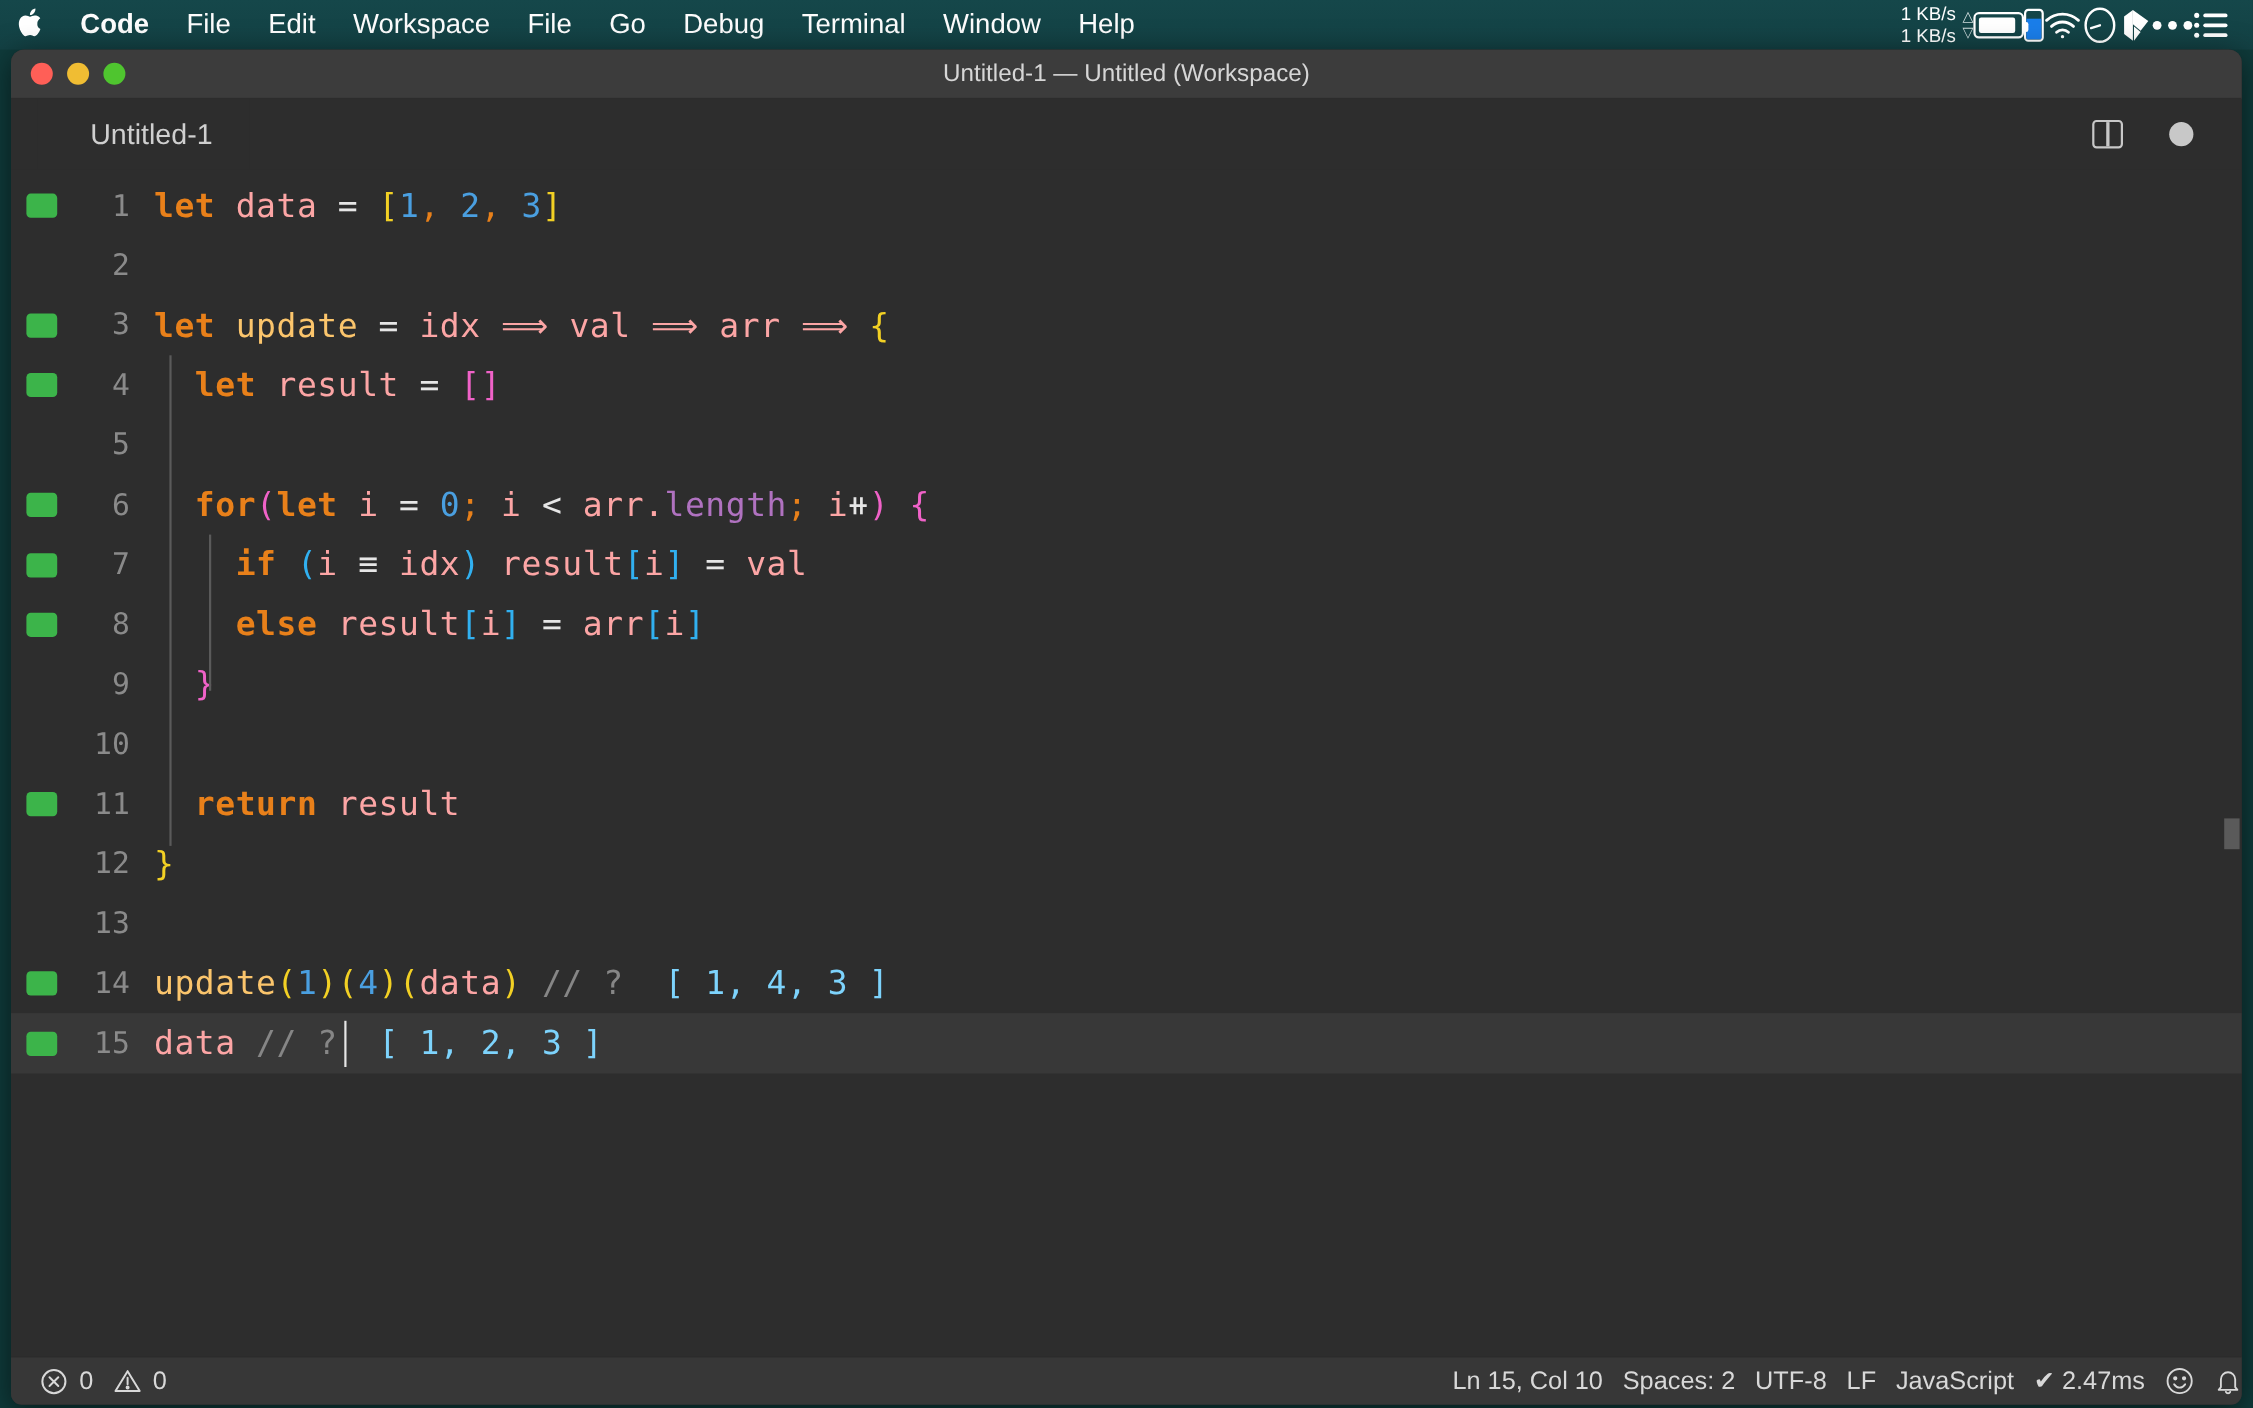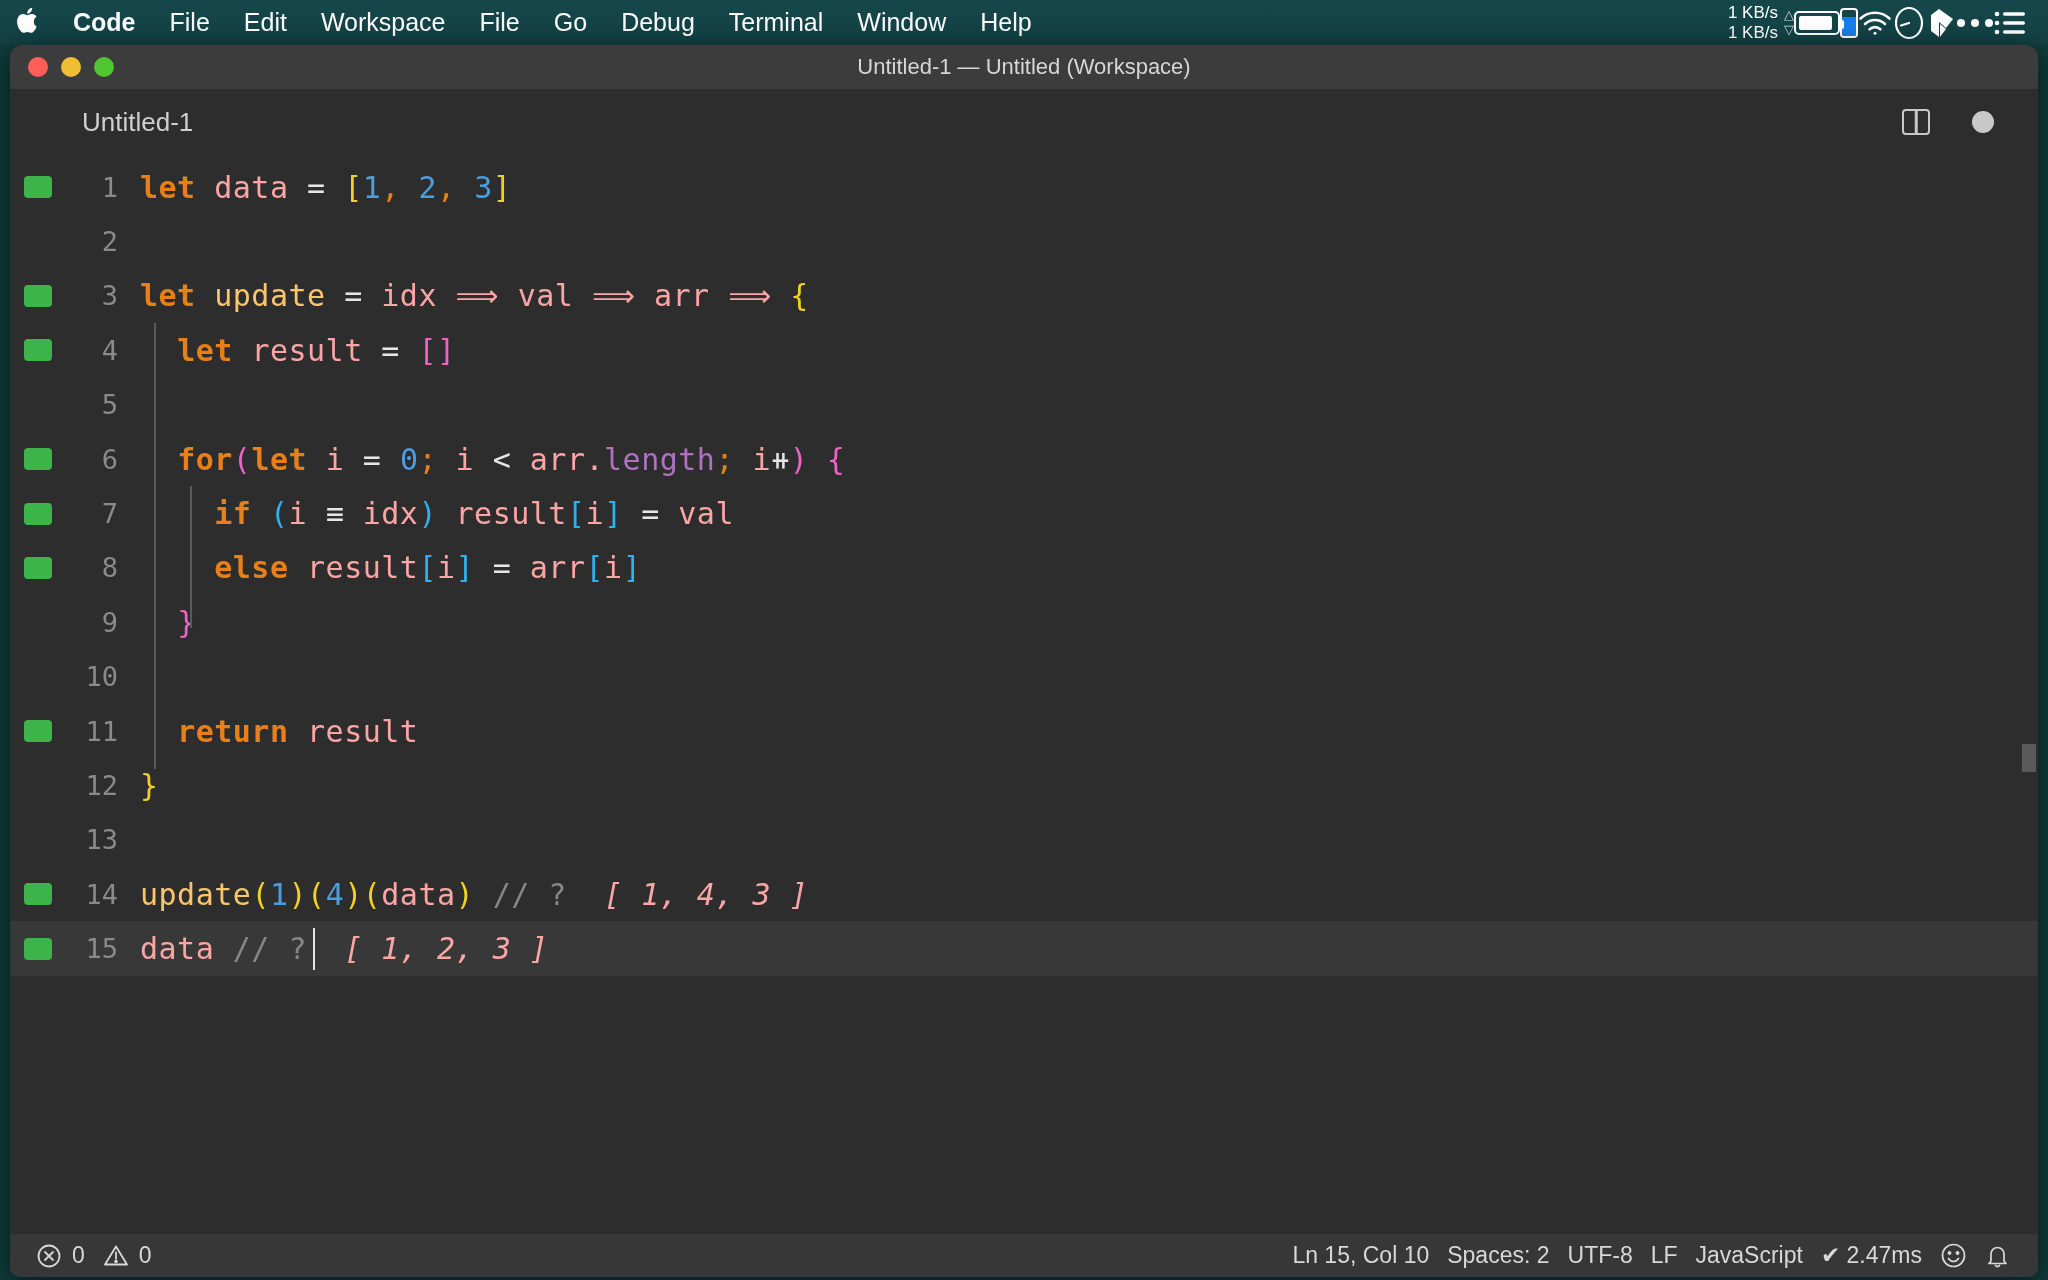--- a/index.html
+++ b/index.html
@@ -135,41 +135,41 @@
   .fn      { color: #fbc56c; }
   .var     { color: #fca5a5; }
   .num     { color: #4a9fe0; }
   .prop    { color: #b072c0; }
   .cmt     { color: #868686; }
   .op      { color: #e6e6e6; }
   .punct-y { color: #f2d024; }
   .punct-m { color: #f062c8; }
   .punct-c { color: #31b0f0; }
   .punct-o { color: #e8801a; }
-  .result  { color: #fca5a5; font-style: italic; }
+  .result  { color: #7dd3fc; }
 
   
   #caret {
     position: absolute; width: 2px; background: #e6e6e6;
   }
   
   #scroll-thumb {
     position: absolute; right: 2px; width: 14px; background: #5a5a5a;
     border-radius: 0;
   }
 
   
   #statusbar {
     height: 44px; background: #373737;
     border-top: 1px solid #2a2a2a;
     display: flex; align-items: center;
     font-size: 23px; color: #d8d8d8;
   }
   #status-left { display: flex; align-items: center; gap: 10px; padding-left: 26px; }
-  #status-right { margin-left: auto; display: flex; align-items: flex-start; gap: 18px; padding-right: 28px; }
+  #status-right { margin-left: auto; display: flex; align-items: flex-start; gap: 18px; }
   .sb-item { white-space: nowrap; }
   .sb-ico { display: flex; align-items: center; }
 </style>
 </head>
 <body>
 
 <div id="menubar">
   <div class="mb-apple">
     <svg width="26" height="31" viewBox="0 0 24 28" fill="#ffffff">
       <path d="M17.5 14.9c0-3 2.4-4.4 2.5-4.5-1.4-2-3.5-2.3-4.2-2.3-1.8-.2-3.5 1-4.4 1-.9 0-2.3-1-3.8-1C5.7 8.1 3.9 9.2 2.9 11c-2 3.5-.5 8.7 1.4 11.5.9 1.4 2 3 3.5 2.9 1.4-.1 1.9-.9 3.6-.9s2.2.9 3.7.9 2.5-1.4 3.4-2.8c1.1-1.6 1.5-3.1 1.5-3.2-.1 0-2.9-1.1-2.5-4.5zM14.7 5.9c.8-1 1.3-2.3 1.2-3.7-1.2.1-2.6.8-3.4 1.8-.7.9-1.4 2.3-1.2 3.6 1.3.1 2.6-.7 3.4-1.7z"></path>

